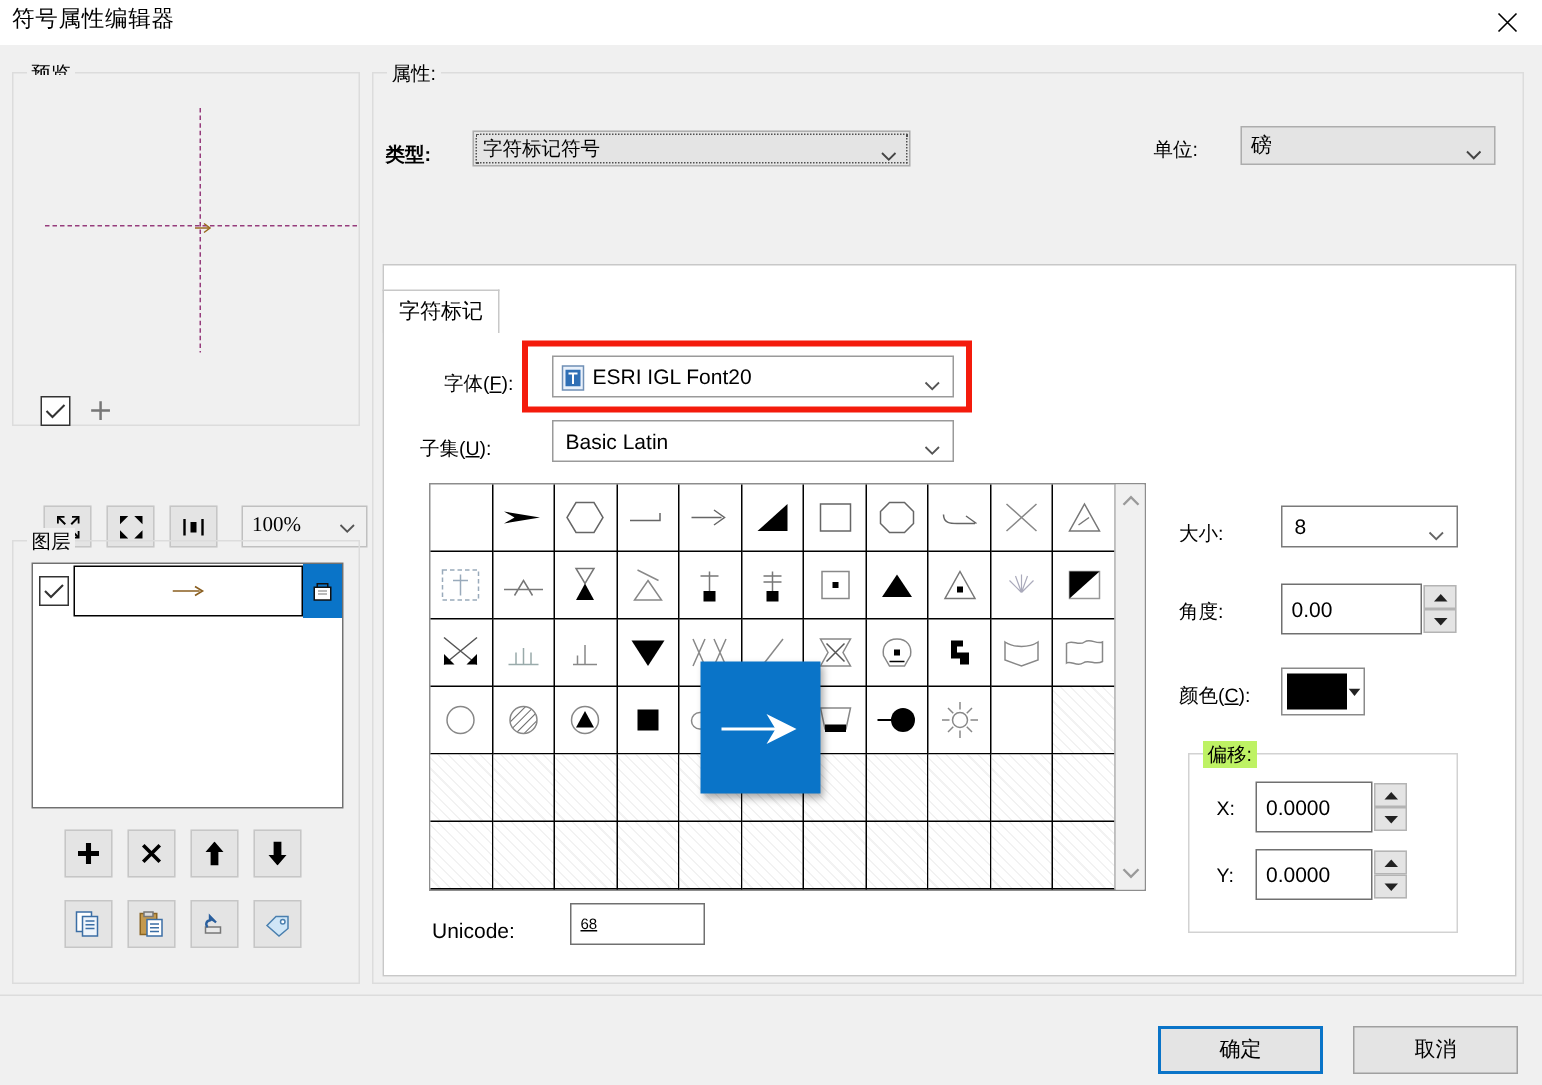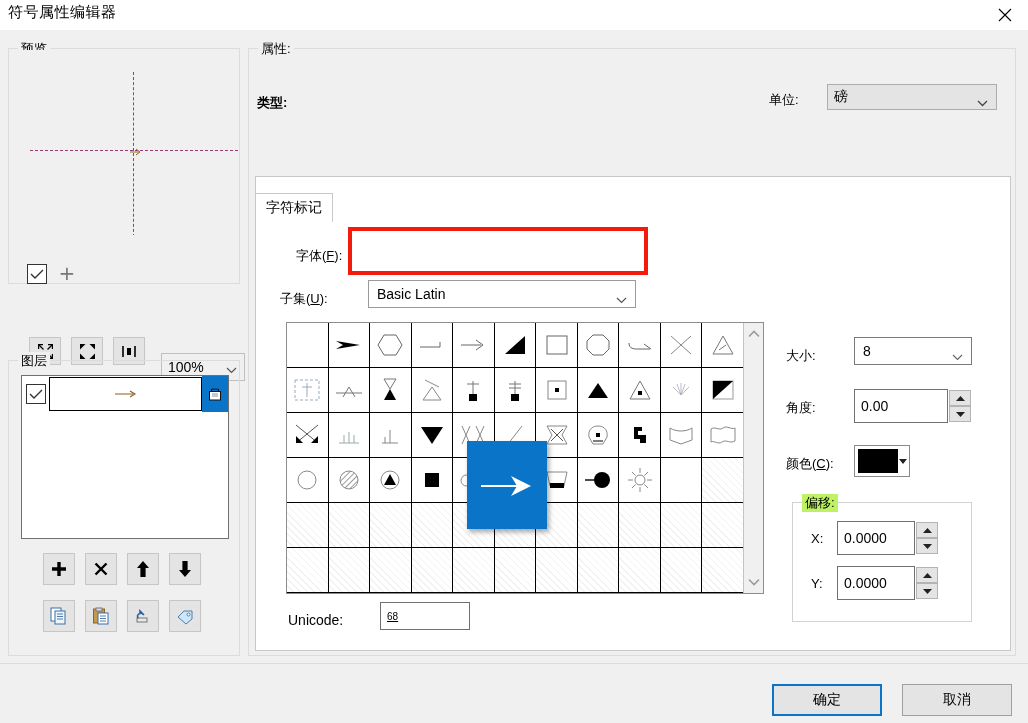--- a/index.html
+++ b/index.html
@@ -70,24 +70,25 @@
   }
 
   .toolbtn {
     position: absolute; background: #e4e4e4; border: 1px solid #c6c6c6;
     display: flex; align-items: center; justify-content: center;
   }
   #btn-zoom-out { left: 20px; top: 288px; width: 32px; height: 28px; }
   #btn-zoom-in  { left: 62px; top: 288px; width: 32px; height: 28px; }
   #btn-actual   { left: 104px; top: 288px; width: 32px; height: 28px; }
   #zoom-combo {
-    position: absolute; left: 152px; top: 304px; width: 84px; height: 28px;
+    position: absolute; left: 152px; top: 288px; width: 84px; height: 28px;
     background: #f0f0f0; border: 1px solid #c0c0c0;
     display: flex; align-items: center; padding-left: 6px;
     font-size: 14px;
+    font-family: Liberation Serif, serif;
   }
   #zoom-combo .cb-arrow { position: absolute; right: 7px; top: 7px; }
 
   
   #layers-group { left: 8px; top: 330px; width: 232px; height: 296px; }
   .layer-list {
     position: absolute; left: 12px; top: 14px; width: 208px; height: 164px;
     background: #fff; border: 1px solid #707070;
   }
   .layer-row {
@@ -406,20 +407,28 @@
         <path d="M2 10 L8 4 L16 4 L16 12 L10 17 Z" fill="#cfe6f7" stroke="#4a7fae"></path>
         <circle cx="12.5" cy="7.5" r="1.5" fill="#fff" stroke="#4a7fae"></circle>
       </svg>
     </div>
   </div>
 
   <div class="groupbox" id="props-group">
     <div class="gb-label">属性:</div>
 
     <div class="field-label" id="lbl-type">类型:</div>
+    <div class="combo focusdot" id="combo-type">
+      <span>字符标记符号</span>
+      <span class="cb-arrow">
+        <svg width="11" height="7" viewBox="0 0 11 7">
+            <path d="M1 1 L5.5 5.5 L10 1" stroke="#444" stroke-width="1.2" fill="none"></path>
+          </svg>
+      </span>
+    </div>
 
     <div class="field-label" id="lbl-unit">单位:</div>
     <div class="combo" id="combo-unit">
       <span>磅</span>
       <span class="cb-arrow">
         <svg width="11" height="7" viewBox="0 0 11 7">
             <path d="M1 1 L5.5 5.5 L10 1" stroke="#444" stroke-width="1.3" fill="none"></path>
           </svg>
       </span>
     </div>
@@ -430,20 +439,35 @@
       </div>
       <div class="tab" id="tab-1">
         <span>掩膜</span>
       </div>
     </div>
 
     <div class="tabpanel">
 
       <div class="field-label" id="lbl-font">
         <span>字体(</span><span class="u">F</span><span>):</span>
+      </div>
+      <div class="combo" id="combo-font">
+        <span class="tt-icon">
+          <svg width="17" height="18" viewBox="0 0 17 18">
+            <rect x="1" y="1" width="14" height="16" fill="#e9f1fb" stroke="#6f8fb5"></rect>
+            <rect x="3" y="3.5" width="10" height="11" fill="#2f6fb5"></rect>
+            <path d="M5 6 h6 M8 6 v7" stroke="#fff" stroke-width="1.3"></path>
+          </svg>
+        </span>
+        <span>ESRI IGL Font20</span>
+        <span class="cb-arrow">
+          <svg width="11" height="7" viewBox="0 0 11 7">
+              <path d="M1 1 L5.5 5.5 L10 1" stroke="#555" stroke-width="1.2" fill="none"></path>
+            </svg>
+        </span>
       </div>
       <div class="redbox" style="border-color: rgb(244, 27, 12);"></div>
 
       <div class="field-label" id="lbl-subset">
         <span>子集(</span><span class="u">U</span><span>):</span>
       </div>
       <div class="combo" id="combo-subset">
         <span>Basic Latin</span>
         <span class="cb-arrow">
           <svg width="11" height="7" viewBox="0 0 11 7">

